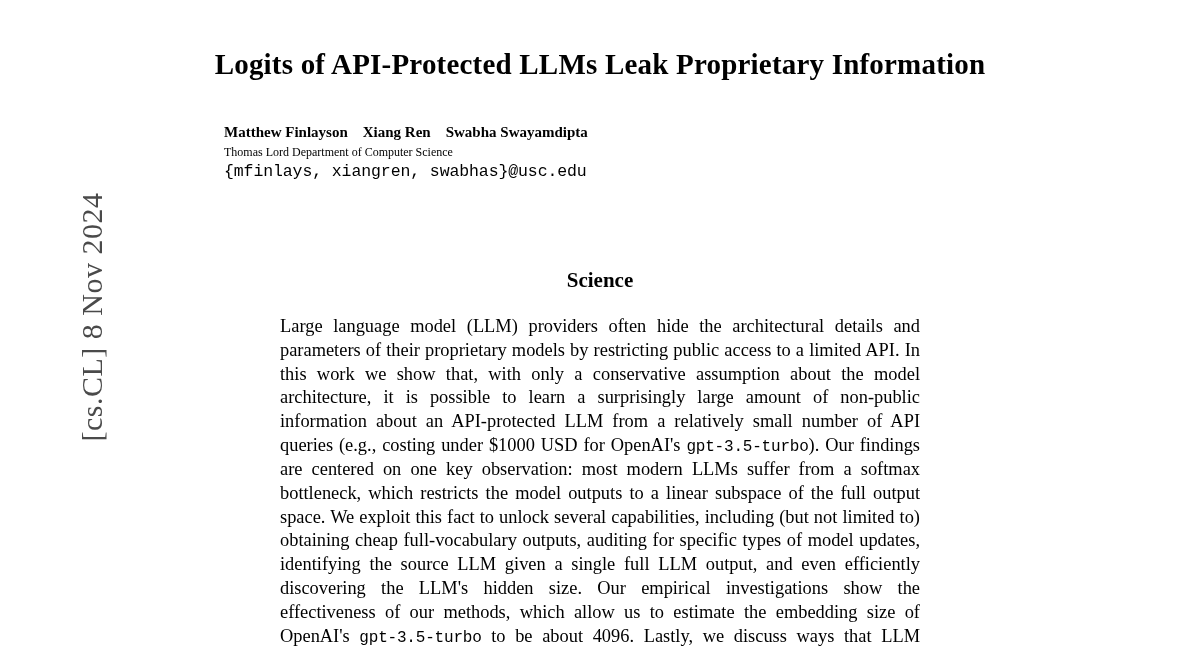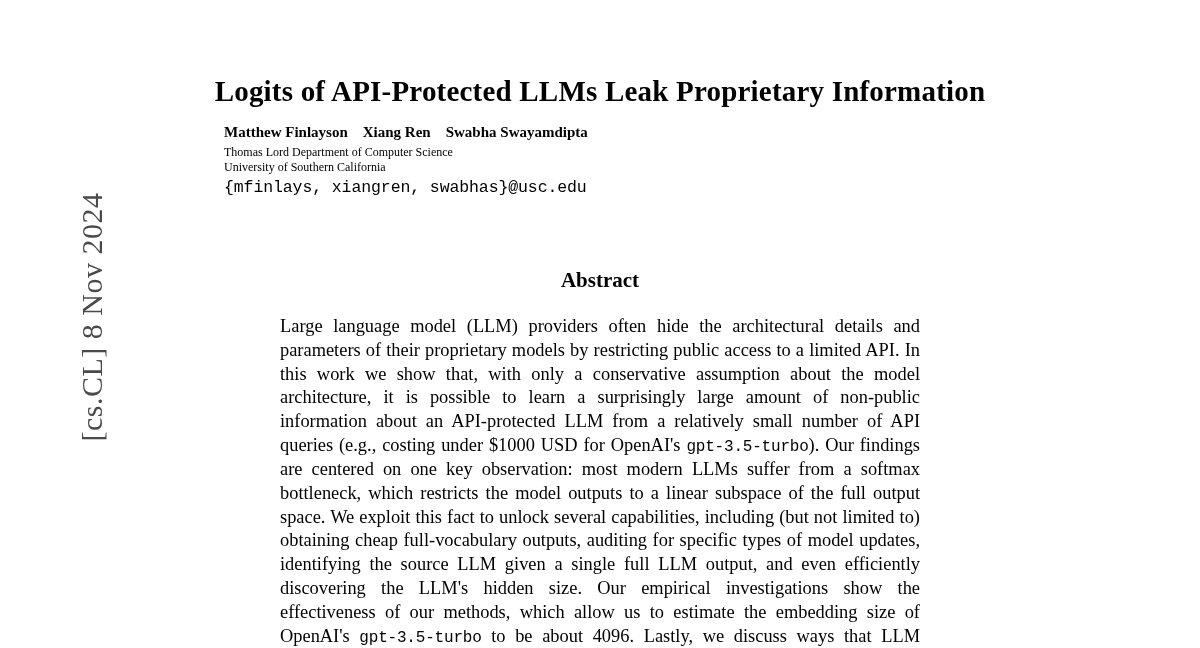--- a/index.html
+++ b/index.html
@@ -43,21 +43,20 @@
   .title {
     position: absolute;
     left: 0;
     top: 48px;
     width: 1200px;
     text-align: center;
     font-size: 29px;
     font-weight: bold;
     font-family: "Liberation Serif", serif;
     letter-spacing: 0.2px;
-    margin-top: 27px;
   }
 
   .authors-block {
     position: absolute;
     left: 224px;
     top: 124px;
     width: 700px;
   }
 
   .author-line {
@@ -112,21 +111,20 @@
 
 <div class="page">
 
   <div class="arxiv-stamp">[cs.CL]  8 Nov 2024</div>
 
   <div class="title">Logits of API-Protected LLMs Leak Proprietary Information</div>
 
   <div class="authors-block">
     <div class="author-line">Matthew Finlayson    Xiang Ren    Swabha Swayamdipta</div>
     <div class="affiliation">Thomas Lord Department of Computer Science</div>
-    <div class="affiliation">University of Southern California</div>
     <div class="email">{mfinlays, xiangren, swabhas}@usc.edu</div>
   </div>
 
-  <div class="abstract-heading">Abstract</div>
+  <div class="abstract-heading">Science</div>
 
   <div class="abstract-body" id="abstract-body"><span>Large language model (LLM) providers often hide the architectural details and parameters of their proprietary models by restricting public access to a limited API. In this work we show that, with only a conservative assumption about the model architecture, it is possible to learn a surprisingly large amount of non-public information about an API-protected LLM from a relatively small number of API queries (e.g., costing under $1000 USD for OpenAI's </span><span class="mono">gpt-3.5-turbo</span><span>). Our findings are centered on one key observation: most modern LLMs suffer from a softmax bottleneck, which restricts the model outputs to a linear subspace of the full output space. We exploit this fact to unlock several capabilities, including (but not limited to) obtaining cheap full-vocabulary outputs, auditing for specific types of model updates, identifying the source LLM given a single full LLM output, and even efficiently discovering the LLM's hidden size. Our empirical investigations show the effectiveness of our methods, which allow us to estimate the embedding size of OpenAI's </span><span class="mono">gpt-3.5-turbo</span><span> to be about 4096. Lastly, we discuss ways that LLM providers can guard against these attacks</span></div>
 
 </div>
 
 </body></html>

